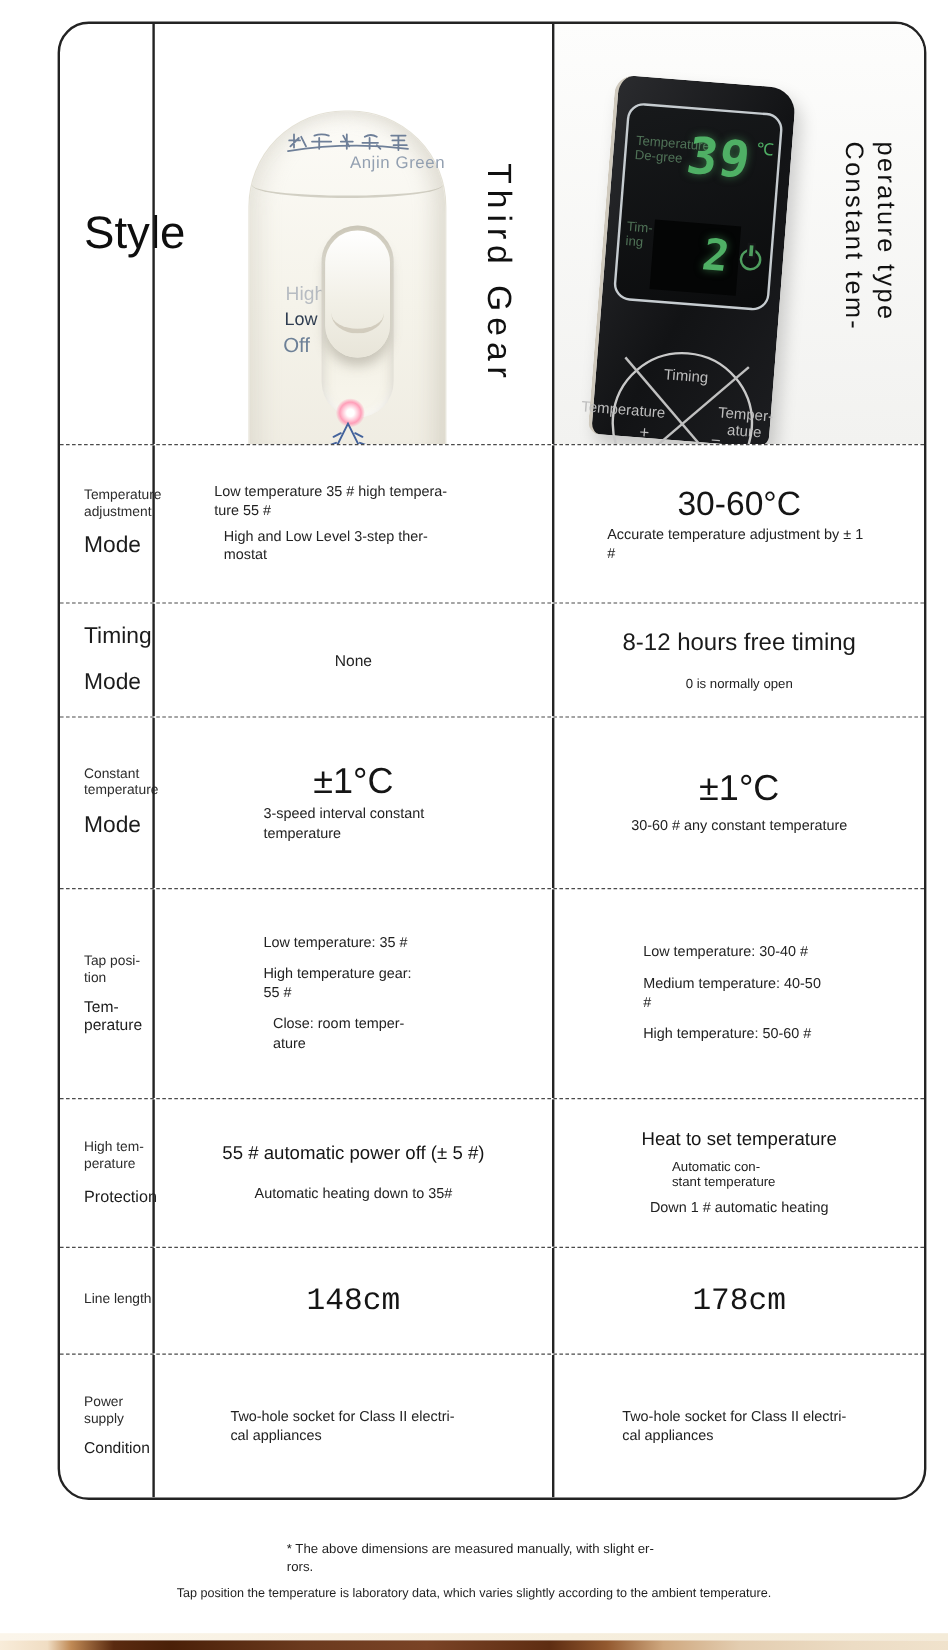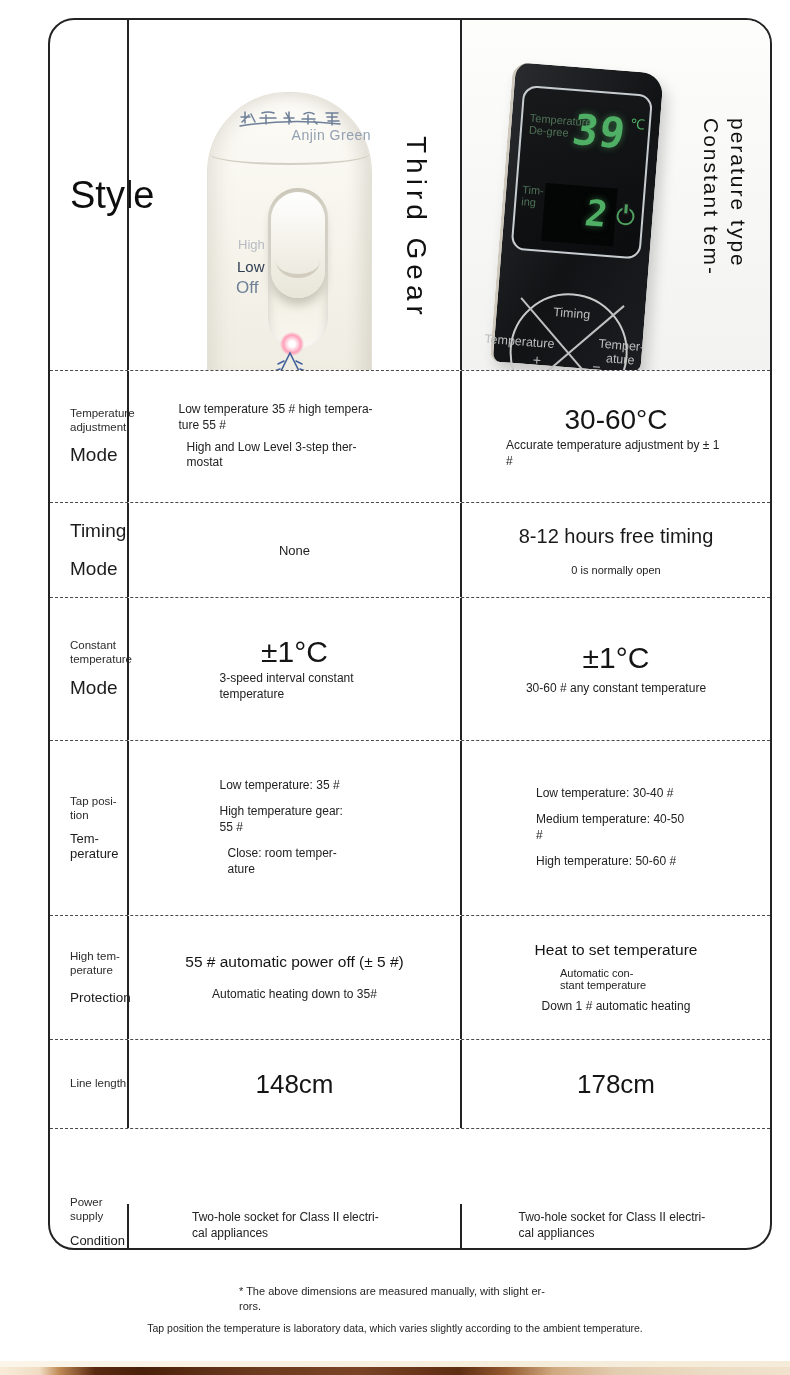--- a/index.html
+++ b/index.html
@@ -8,21 +8,21 @@
     background:#ffffff;color:#1c1c1c;
     font-family:"Liberation Sans", sans-serif;
   }
   
   .tbl{
     position:absolute;left:48px;top:18px;width:724px;height:1232px;
     box-sizing:border-box;border:2px solid #232323;border-radius:26px;
     overflow:hidden;background:#fff;
   }
   .row{display:flex;box-sizing:border-box;border-bottom:1.5px dashed #4a4a4a;overflow:hidden;}
-  .row:last-child{border-bottom:none;align-items:flex-end;}
+  .row:last-child{border-bottom:none;}
   .r1{height:351px}.r2{height:132px}.r3{height:95px}.r4{height:143px}
   .r5{height:175px}.r6{height:124px}.r7{height:89px}.r8{height:119px}
   .c{box-sizing:border-box;position:relative;}
   .c1{width:77px;display:flex;flex-direction:column;justify-content:center;padding-left:20px;}
   .c2{width:333px;border-left:2px solid #232323;}
   .c3{flex:1;border-left:2px solid #232323;}
   .cell{display:flex;flex-direction:column;justify-content:center;align-items:center;text-align:center;padding:6px 10px;}
   .ml{white-space:pre-line;}
   
   .style-label{font-size:38px;color:#0e0e0e;}
@@ -30,21 +30,21 @@
   .lbl-m{font-size:13.5px;margin-top:12px;}
   .lbl-l{font-size:13px;margin-top:9px;}
   .lbl-xl{font-size:19px;margin-top:10px;}
   .lbl-xl2{font-size:19px;}
   .lbl-gap{margin-top:16px;}
   
   .t-sm{font-size:12px;line-height:1.32;color:#222;}
   .t-md{font-size:13px;color:#222;}
   .t-15{font-size:15.5px;color:#151515;}
   .t-20{font-size:20px;color:#1a1a1a;}
-  .t-26{font-size:26px;color:#151515;}
+  .t-26{font-size:26px;color:#151515;font-family:Liberation Mono, monospace;}
   .t-28{font-size:28px;color:#151515;}
   .t-30{font-size:30px;color:#151515;}
   .t-11{font-size:11px;color:#222;}
   .left{text-align:left;}
   .w232{width:232px}.w220{width:220px}.w150{width:150px}.w160{width:160px}
   .w205{width:205px}.w195{width:195px}.w112{width:112px}
   .ind16{margin-left:16px;}
   .mt2{margin-top:2px}.mt6{margin-top:6px}.mt8{margin-top:8px}.mt10{margin-top:10px}.mt16{margin-top:16px}
   
   .vlab{position:absolute;writing-mode:vertical-lr;color:#101010;}
@@ -61,21 +61,21 @@
     border-bottom:2px solid rgba(178,174,158,.55);border-radius:0 0 100% 100%/0 0 180% 180%;}
   .dw-track{position:absolute;left:60px;top:95px;width:60px;height:160px;border-radius:30px;
     background:linear-gradient(180deg,#ebe8da,#f8f6ed);
     box-shadow:inset 0 5px 10px rgba(158,152,136,.5),inset 0 -3px 6px rgba(255,255,255,.85);}
   .dw-knob{position:absolute;left:3px;top:4px;width:54px;height:106px;border-radius:27px;
     background:linear-gradient(180deg,#ffffff,#f2f0e7 55%,#e8e5d9);
     box-shadow:0 7px 10px rgba(118,112,96,.35);}
   .dw-knob::after{content:"";position:absolute;left:5px;right:5px;bottom:20px;height:30px;
     border-bottom:4px solid rgba(204,199,183,.85);border-radius:50%;}
   .sw{position:absolute;}
-  .sw-high{left:30px;top:144px;font-size:13px;color:#b7bcc2;}
+  .sw-high{left:30px;top:144px;font-size:16px;color:#b7bcc2;}
   .sw-low{left:29px;top:165px;font-size:15px;color:#2f3d51;}
   .sw-off{left:28px;top:185px;font-size:17px;color:#6d8097;}
   .dw-led{position:absolute;left:72px;top:239px;width:24px;height:24px;border-radius:50%;
     background:radial-gradient(circle,#ffffff 0 18%,#ffc9d8 38%,#ff9fb9 52%,rgba(255,159,185,0) 72%);}
   .dw-emblem{position:absolute;left:50px;top:258px;}
   
   .dev-black{position:absolute;left:51px;top:48px;width:148px;height:300px;
     transform:rotate(4.5deg);transform-origin:50% 0;
     border-radius:16px 22px 10px 10px;border-left:3px solid #cfc9bd;
     background:linear-gradient(115deg,#2a2b2e,#121315 55%,#1c1d20);

